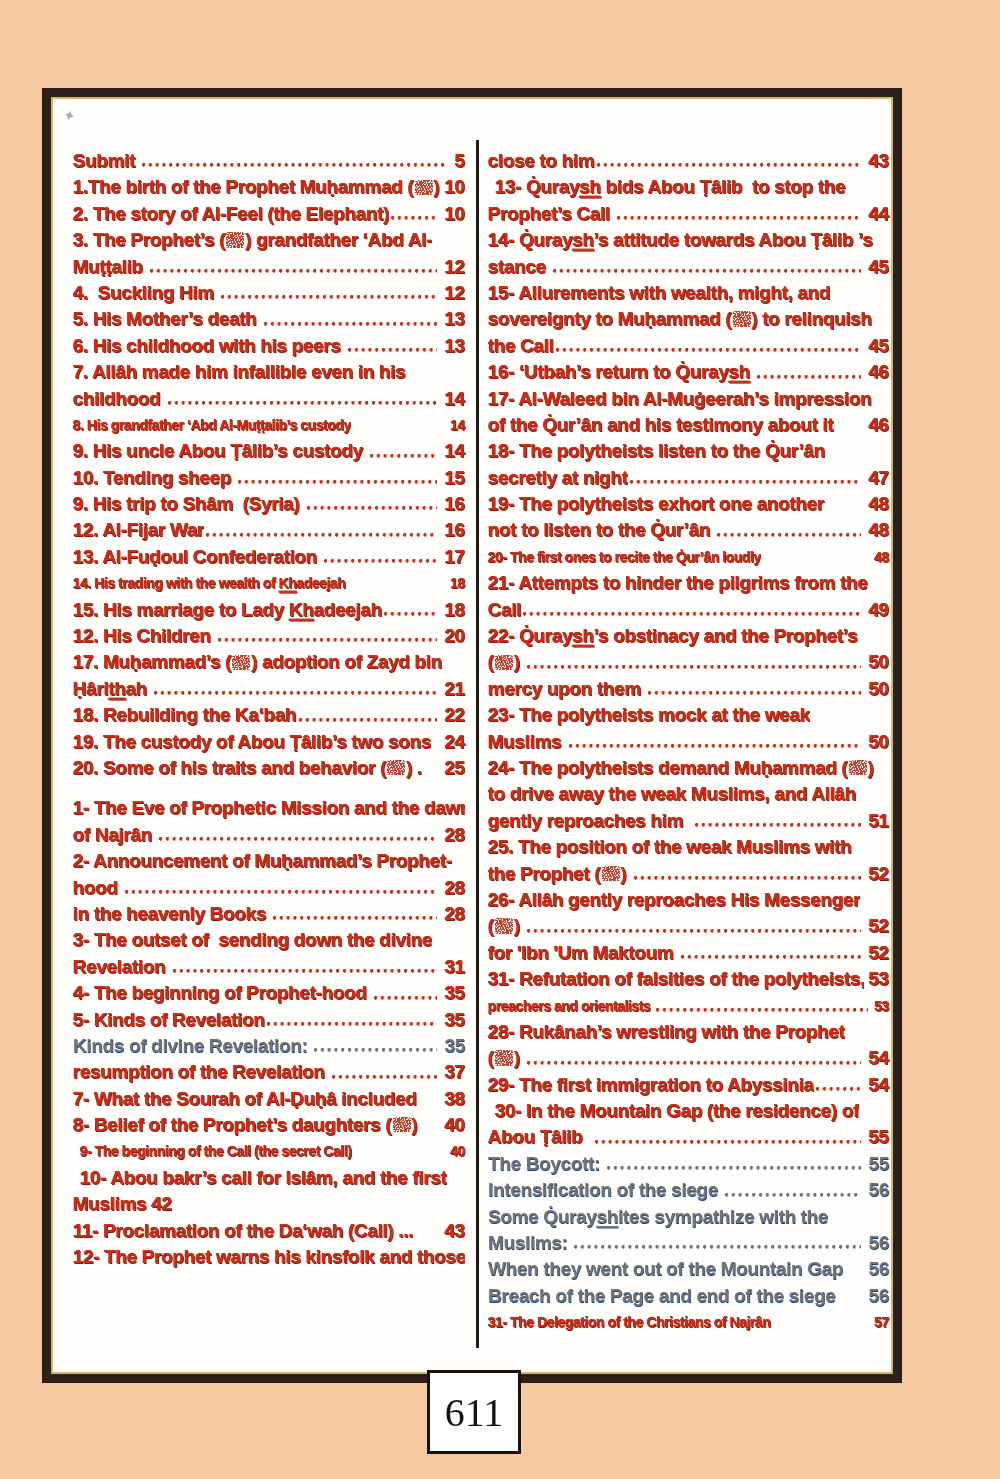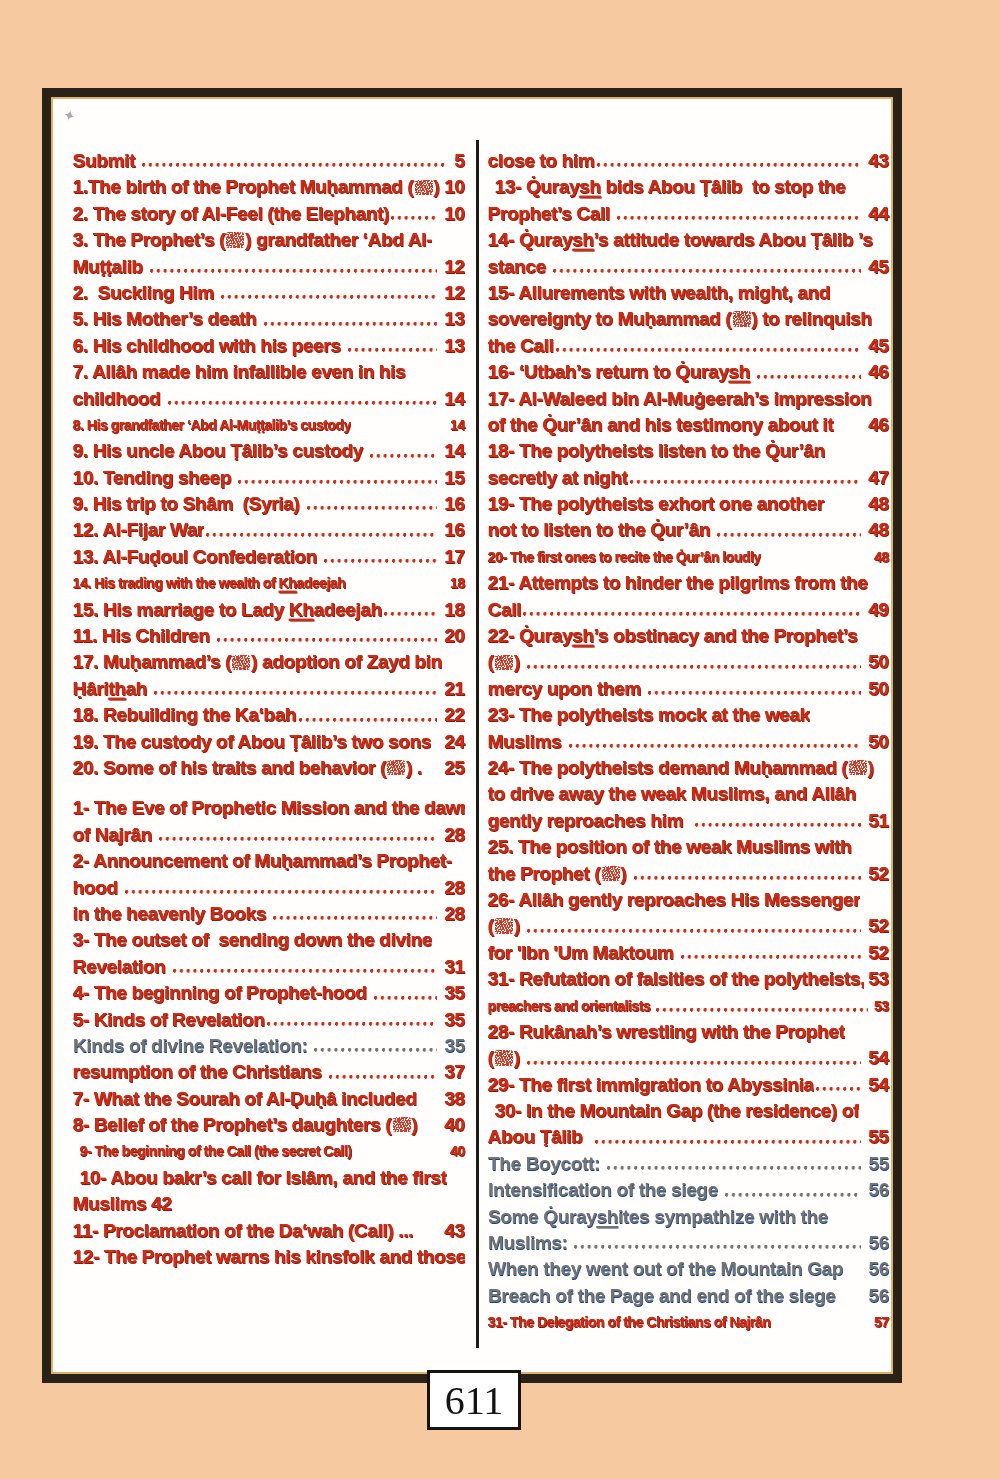--- a/index.html
+++ b/index.html
@@ -60,21 +60,21 @@
     display:inline-block;width:0.95em;height:0.8em;
     vertical-align:-0.07em;margin:0 1px;border-radius:2.5px;
     background:
       repeating-linear-gradient(62deg, currentColor 0 0.8px, transparent 0.8px 2.4px),
       repeating-linear-gradient(-55deg, currentColor 0 0.8px, transparent 0.8px 2.2px),
       repeating-linear-gradient(8deg, currentColor 0 0.7px, transparent 0.7px 2.6px);
     opacity:0.92;
   }
   .pagenum{
     position:absolute;left:427px;top:1370px;
-    width:94px;height:60px;box-sizing:border-box;
+    width:94px;height:84px;box-sizing:border-box;
     background:#ffffff;border:3px solid #17120c;
     display:flex;align-items:center;justify-content:center;
     font-family:"Liberation Serif","DejaVu Serif",serif;
     font-size:40px;color:#141414;
   }
 </style>
 </head>
 <body>
 
 <div class="sheet">
@@ -98,21 +98,21 @@
         </div>
         <div class="line red">
           <span class="txt">3. The Prophet’s (<span class="pbuh"></span>) grandfather ‘Abd Al-</span>
         </div>
         <div class="line red">
           <span class="txt">Muṭṭalib </span>
           <span class="dots"></span>
           <span class="pg"> 12</span>
         </div>
         <div class="line red">
-          <span class="txt">2.  Suckling Him </span>
+          <span class="txt">4.  Suckling Him </span>
           <span class="dots"></span>
           <span class="pg"> 12</span>
         </div>
         <div class="line red">
           <span class="txt">5. His Mother’s death </span>
           <span class="dots"></span>
           <span class="pg"> 13</span>
         </div>
         <div class="line red">
           <span class="txt">6. His childhood with his peers </span>
@@ -161,21 +161,21 @@
           <span class="txt">14. His trading with the wealth of <u>Kh</u>adeejah</span>
           <span class="fill"></span>
           <span class="pg"> 18</span>
         </div>
         <div class="line red">
           <span class="txt">15. His marriage to Lady <u>Kh</u>adeejah</span>
           <span class="dots"></span>
           <span class="pg"> 18</span>
         </div>
         <div class="line red">
-          <span class="txt">11. His Children </span>
+          <span class="txt">12. His Children </span>
           <span class="dots"></span>
           <span class="pg"> 20</span>
         </div>
         <div class="line red">
           <span class="txt">17. Muḥammad’s (<span class="pbuh"></span>) adoption of Zayd bin</span>
         </div>
         <div class="line red">
           <span class="txt">Ḥâri<u>th</u>ah </span>
           <span class="dots"></span>
           <span class="pg"> 21</span>
@@ -234,21 +234,21 @@
           <span class="txt">5- Kinds of Revelation</span>
           <span class="dots"></span>
           <span class="pg"> 35</span>
         </div>
         <div class="line blue">
           <span class="txt">Kinds of divine Revelation: </span>
           <span class="dots"></span>
           <span class="pg"> 35</span>
         </div>
         <div class="line red">
-          <span class="txt">resumption of the Christians </span>
+          <span class="txt">resumption of the Revelation </span>
           <span class="dots"></span>
           <span class="pg"> 37</span>
         </div>
         <div class="line red">
           <span class="txt">7- What the Sourah of Al-Ḍuḥâ included</span>
           <span class="fill"></span>
           <span class="pg"> 38</span>
         </div>
         <div class="line red">
           <span class="txt">8- Belief of the Prophet’s daughters (<span class="pbuh"></span>)</span>

